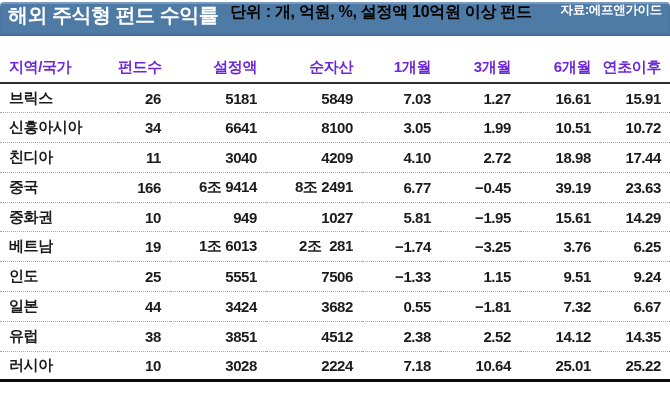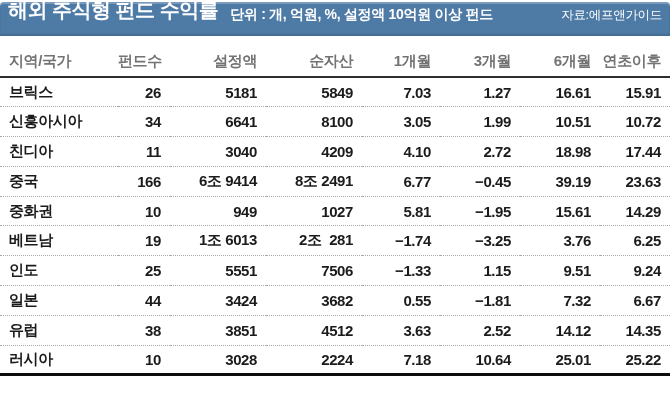--- a/index.html
+++ b/index.html
@@ -4,70 +4,70 @@
 <style>
   html, body { margin: 0; padding: 0; background: #fff; }
   body {
     width: 670px; height: 401px;
     font-family: "Liberation Sans", "DejaVu Sans", sans-serif;
     color: #1b1b1b;
     overflow: hidden;
   }
   
   .title-bar {
-    margin: 2px 0 11px 0;
+    margin: 2px 0 17px 0;
     height: 34px;
     display: flex;
-    align-items: flex-end;
-    padding: 12px 8px;
+    align-items: flex-start;
+    padding: 0 8px;
     box-sizing: border-box;
     border-radius: 4px 4px 0 0;
     background: #4e7aa6; 
     box-shadow: inset 0 2px 0 rgba(255,255,255,0.25), inset 0 -2px 2px rgba(0,0,0,0.12);
     white-space: nowrap;
     overflow: hidden;
   }
   .title-bar .main-title {
     color: #fff;
     font-size: 20px;
     font-weight: 700;
     letter-spacing: -0.5px;
   }
   .title-bar .unit-note {
-    color: #ffffff;
-    font-size: 14px;
+    color: #000000;
+    font-size: 16px;
     font-weight: 700;
     margin-left: 12px;
     letter-spacing: -0.3px;
   }
   .title-bar .source {
     color: #fff;
     font-size: 12.5px;
-    font-weight: 400;
+    font-weight: 700;
     margin-left: auto;
     letter-spacing: -0.3px;
   }
   
   table.fund-table {
     width: 670px;
     border-collapse: collapse;
     table-layout: fixed;
     border-bottom: 3px solid #0d0d0d;
   }
   .fund-table th, .fund-table td {
     padding: 0;
     box-sizing: border-box;
     font-size: 15px;
     letter-spacing: -0.4px;
     overflow: hidden;
   }
   .fund-table thead th {
     height: 30px;
     font-weight: 700;
-    color: #737373;
+    color: #6d28d9;
     border-bottom: 2px solid #2e2e2e;
     vertical-align: middle;
   }
   .fund-table tbody td {
     height: 29.8px;
     font-weight: 600;
     color: #1b1b1b;
     border-bottom: 1px dotted #a8a8a8;
     vertical-align: middle;
   }
@@ -187,21 +187,21 @@
         <td class="num">0.55</td>
         <td class="num">−1.81</td>
         <td class="num">7.32</td>
         <td class="num">6.67</td>
       </tr>
       <tr>
         <td class="region">유럽</td>
         <td class="num">38</td>
         <td class="num">3851</td>
         <td class="num">4512</td>
-        <td class="num">3.63</td>
+        <td class="num">2.38</td>
         <td class="num">2.52</td>
         <td class="num">14.12</td>
         <td class="num">14.35</td>
       </tr>
       <tr>
         <td class="region">러시아</td>
         <td class="num">10</td>
         <td class="num">3028</td>
         <td class="num">2224</td>
         <td class="num">7.18</td>

